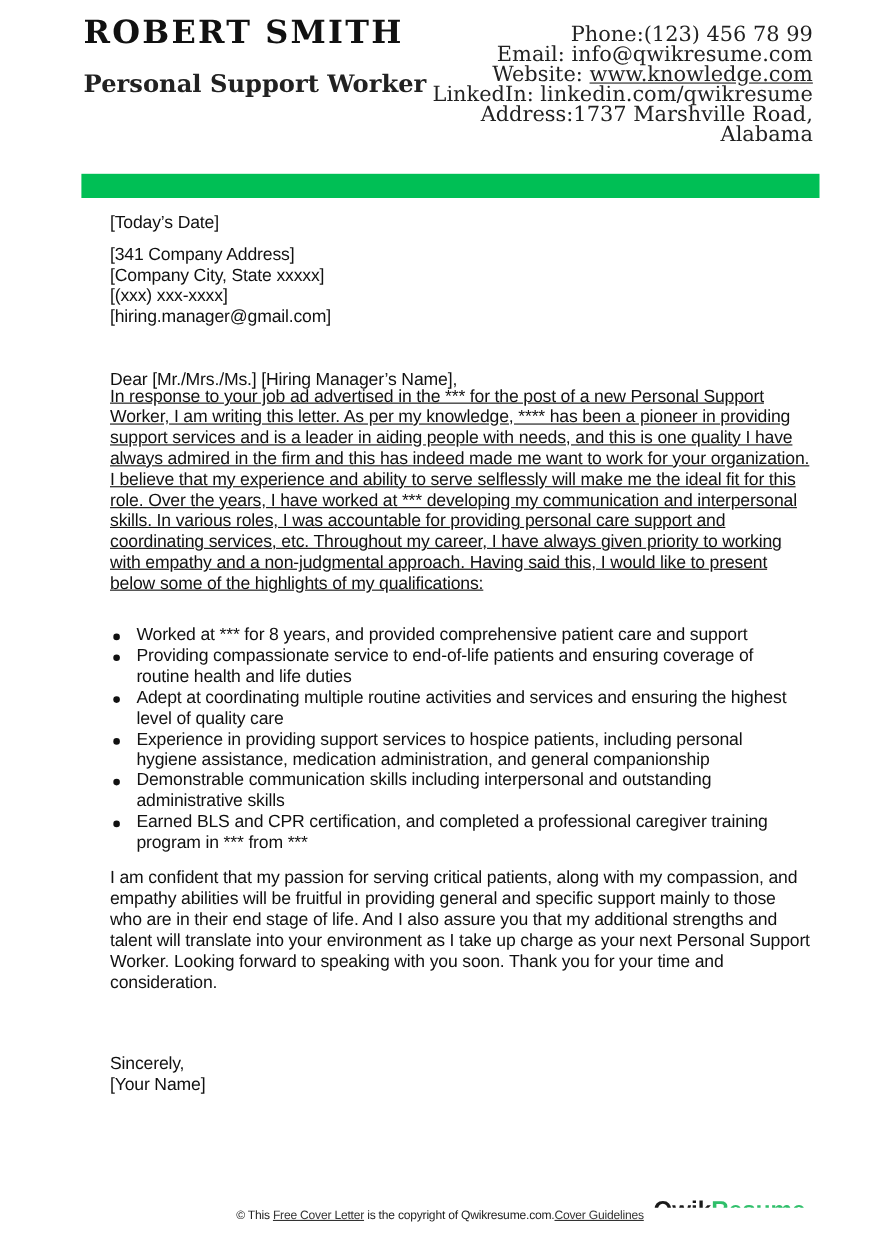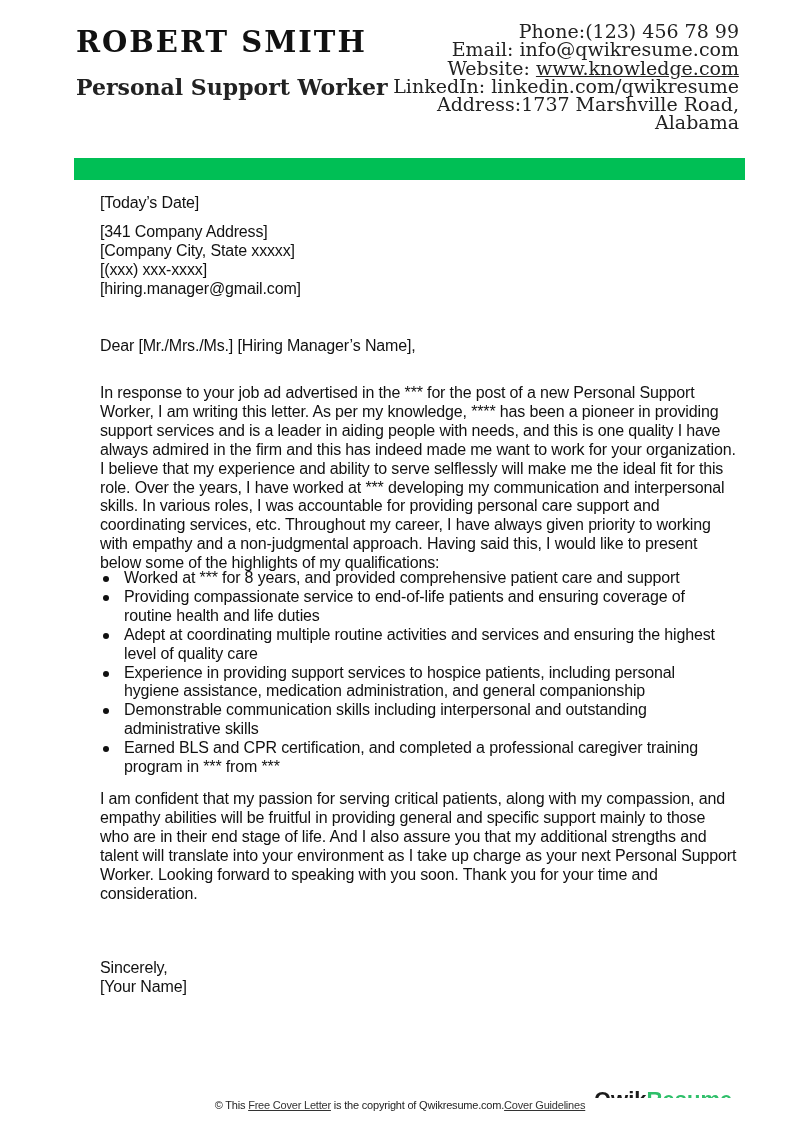--- a/index.html
+++ b/index.html
@@ -10,32 +10,32 @@
       overflow: hidden;
     }
     body {
       position: relative;
       font-family: "Liberation Sans", sans-serif;
       color: #111111;
     }
     .header-name {
       position: absolute;
       left: 76px;
-      top: 24px;
+      top: 11px;
       font-family: "DejaVu Serif", serif;
       font-weight: bold;
       font-size: 29px;
       letter-spacing: 2px;
       color: #111111;
       line-height: 36px;
     }
     .header-title {
       position: absolute;
       left: 76px;
-      top: 72px;
+      top: 62px;
       font-family: "DejaVu Serif", serif;
       font-weight: bold;
       font-size: 22px;
       color: #222222;
       line-height: 30px;
     }
     .contact {
       position: absolute;
       right: 61px;
       top: 22px;
@@ -61,21 +61,21 @@
       font-size: 16px;
       line-height: 18.9px;
       color: #111111;
       letter-spacing: -0.15px;
       margin-left: 24px;
     }
     .date { top: 194px; }
     .address { top: 223px; }
     .address span { display: block; }
     .salutation { top: 337px; }
-    .para1 { top: 384px; width: 690px; }
+    .para1 { top: 352px; width: 690px; text-decoration: underline; }
     .para1 span, .para2 span { display: block; white-space: nowrap; }
     .bullets {
       position: absolute;
       left: 100px;
       top: 569px;
       width: 650px;
       list-style: none;
       font-size: 16px;
       line-height: 18.9px;
       letter-spacing: -0.15px;

